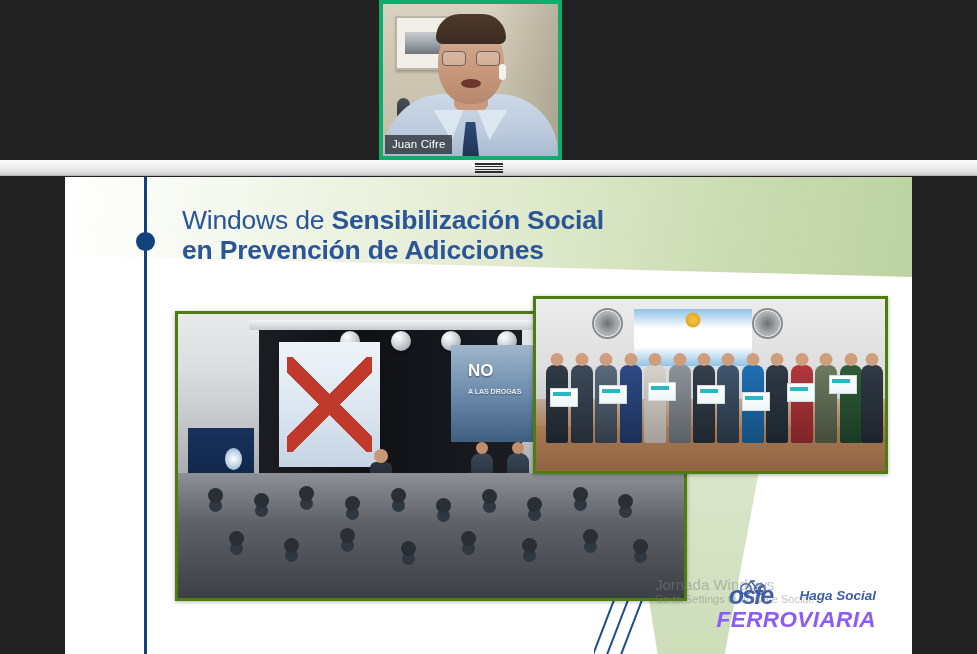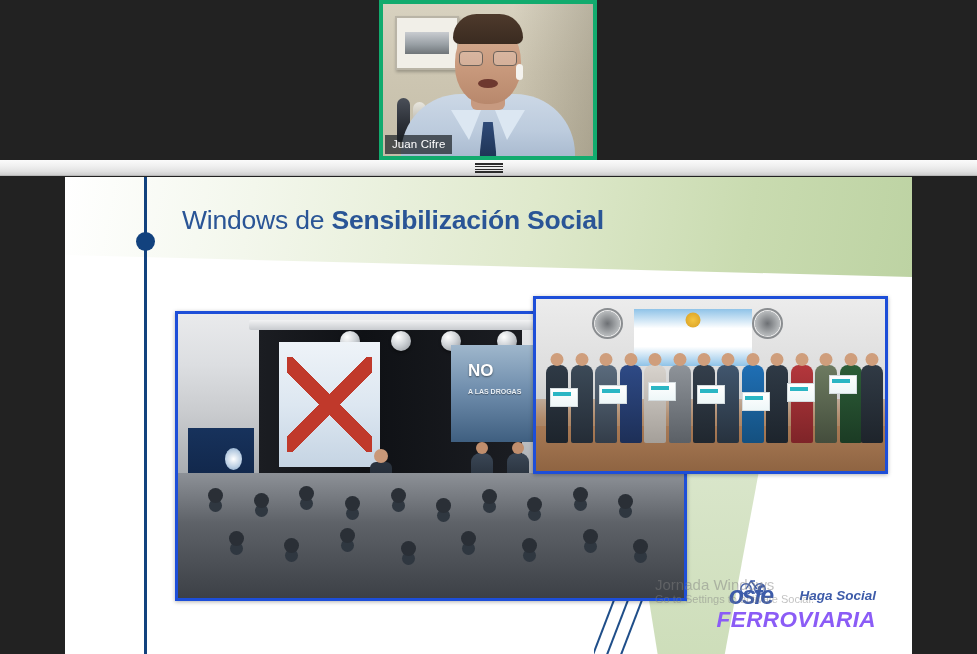--- a/index.html
+++ b/index.html
@@ -29,21 +29,21 @@
     left: 0; top: 0;
     width: 977px;
     height: 160px;
     background: #222222;
   }
 
   .video-tile {
     position: absolute;
     left: 379px;
     top: 0px;
-    width: 218px;
+    width: 183px;
     height: 160px;
     border: 4px solid #12ab6e;
     box-sizing: border-box;
     overflow: hidden;
     background: #d946ef;
   }
 
   
   .cam-scene {
     position: absolute;
@@ -294,21 +294,21 @@
     line-height: 30px;
     font-weight: bold;
     letter-spacing: -0.2px;
   }
   .slide-title .light { font-weight: normal; }
 
   
   .photo {
     position: absolute;
     background: #7dd3fc;
-    border: 3px solid #1d4ed8;
+    border: 3px solid #4d7c0f;
     box-sizing: border-box;
     box-shadow: 0 1px 4px rgba(0,0,0,0.30);
     overflow: hidden;
   }
   .photo-left {
     left: 110px;
     top: 134px;
     width: 512px;
     height: 290px;
   }
@@ -589,20 +589,21 @@
           <i></i>
       </div>
 
       <div class="slide-vline"></div>
       <div class="slide-vnode"></div>
 
       <div class="slide-title">
         <div>
           <span class="light">Windows de </span><span>Sensibilización Social</span>
         </div>
+        <div>en Prevención de Adicciones</div>
       </div>
 
       <div class="photo photo-left">
         <div class="aud">
           <div class="aud-stage-curtain"></div>
           <div class="aud-truss"></div>
           <div class="aud-lamp" style="left:32%"></div>
           <div class="aud-lamp" style="left:42%"></div>
           <div class="aud-lamp" style="left:52%"></div>
           <div class="aud-lamp" style="left:63%"></div>

